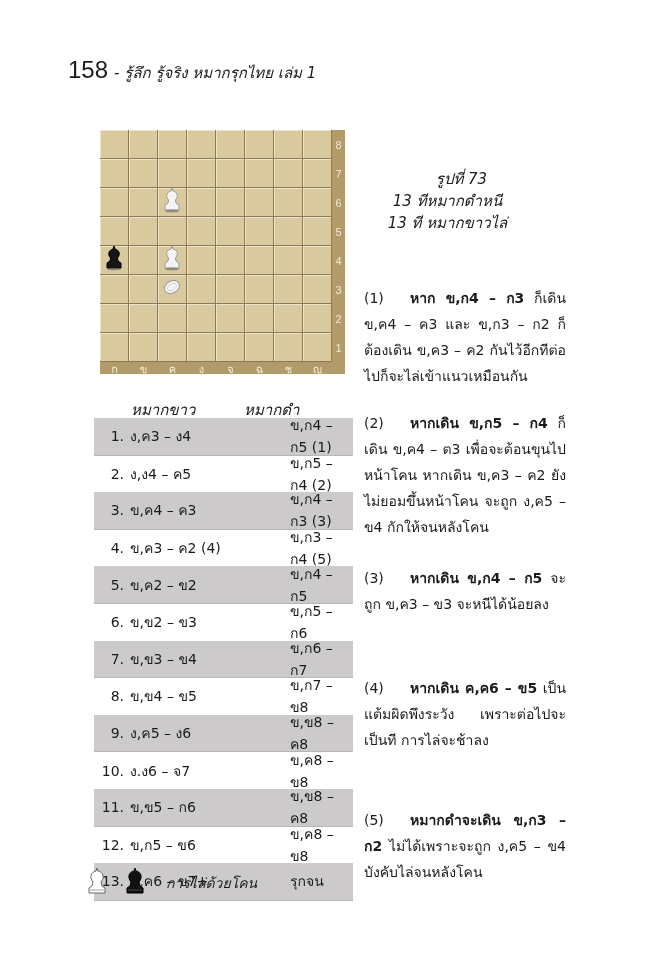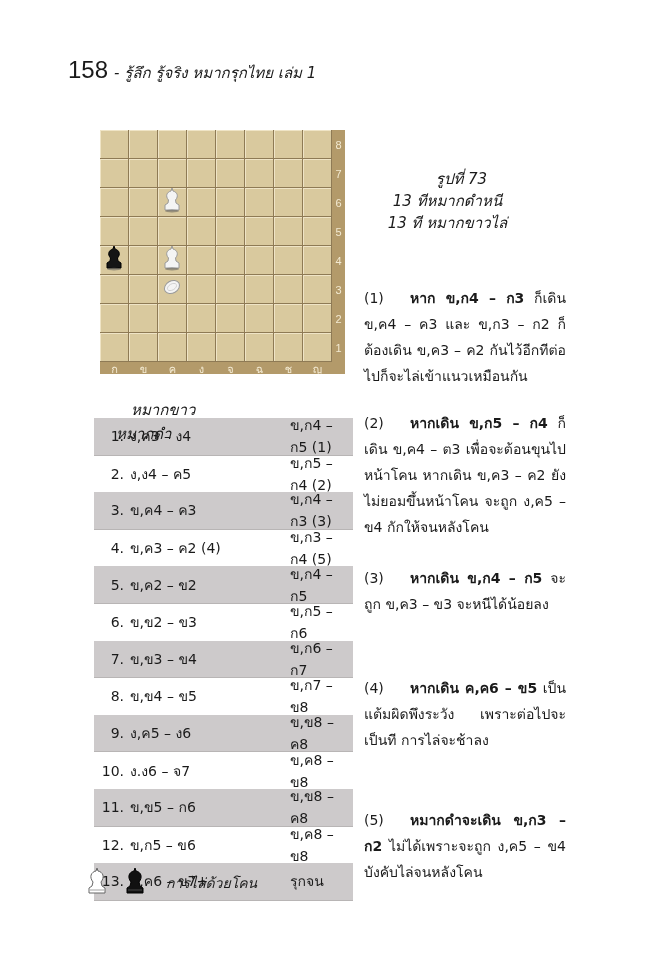--- a/index.html
+++ b/index.html
@@ -19,21 +19,21 @@
   .ranks { position:absolute; right:0; top:0; width:13px; height:232px; display:flex; flex-direction:column; }
   .ranks span { flex:1; color:#f3ead2; font-size:11px; font-family:"Liberation Sans", sans-serif; display:flex; align-items:center; justify-content:center; }
   .files { position:absolute; left:0; bottom:0; width:232px; height:12px; display:flex; overflow:hidden; }
   .files span { flex:1; color:#f3ead2; font-size:11px; text-align:center; line-height:16px; }
   .piece { position:absolute; left:50%; top:50%; transform:translate(-50%,-50%); }
 
   .caption { position:absolute; left:375px; top:168px; font-style:italic; font-size:15px; line-height:22px; text-align:center; width:145px; }
   .caption div:first-child { padding-left:28px; }
 
   .moves { position:absolute; left:94px; top:398px; width:259px; }
-  .moves .thead { display:flex; height:20px; font-style:italic; font-size:15px;flex-direction:column; }
+  .moves .thead { display:flex; height:20px; font-style:italic; font-size:15px; }
   .moves .thead .c1 { width:128px; padding-left:37px; box-sizing:border-box; }
   .moves .thead .c2 { padding-left:22px; }
   .row { display:flex; align-items:center; height:36.6px; font-size:14px; font-family:"DejaVu Sans", sans-serif; }
   .row.shade { background:#cdcacb; border-bottom:1px solid #b8b5b5; }
   .row .n { width:36px; text-align:right; padding-right:6px; box-sizing:border-box; }
   .row .w { width:114px; }
   .row .b { flex:1;margin-left:46px; }
 
   .notes { position:absolute; left:364px; top:280px; width:202px; font-size:14px; line-height:26px; }
   .note { position:absolute; left:0; width:202px; text-align:justify; }

